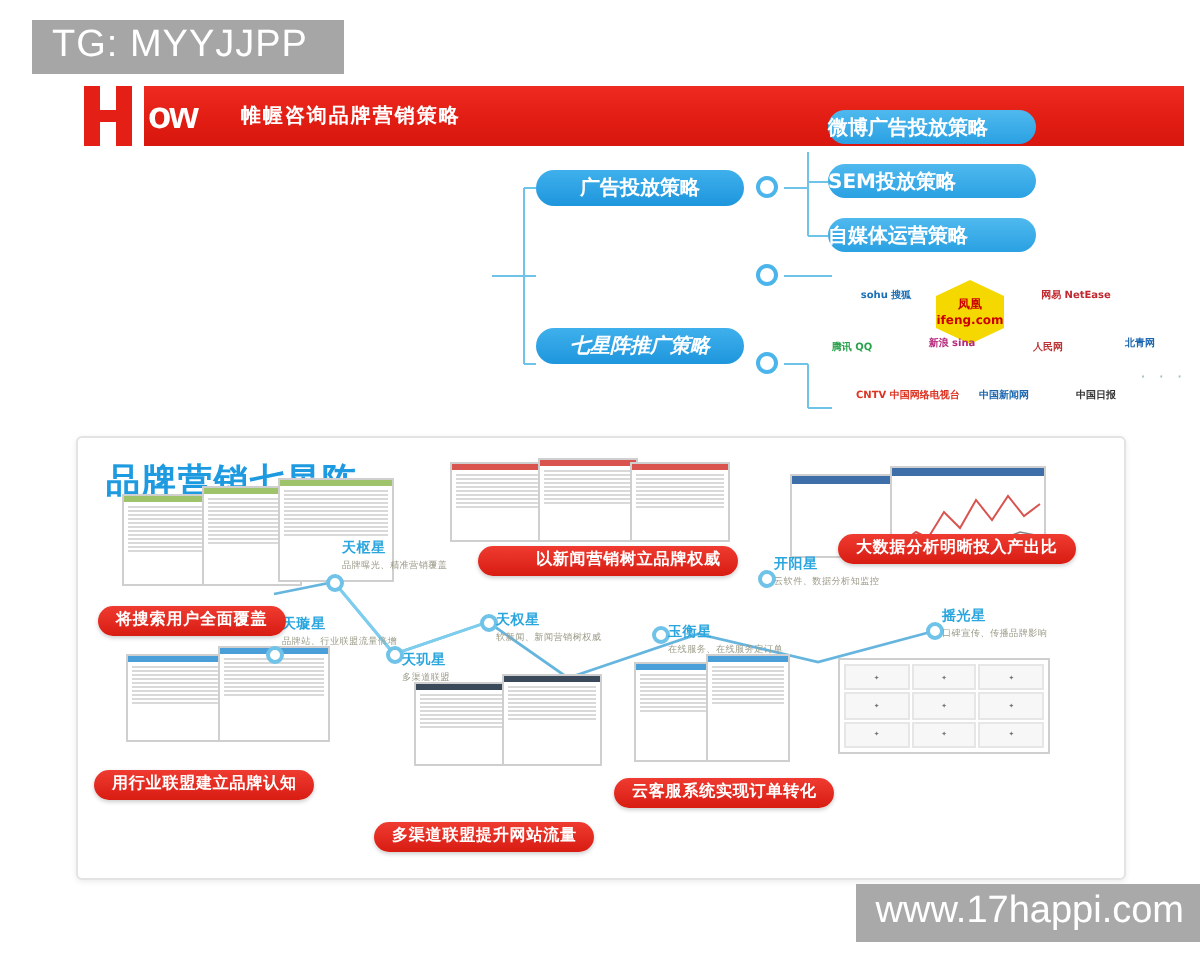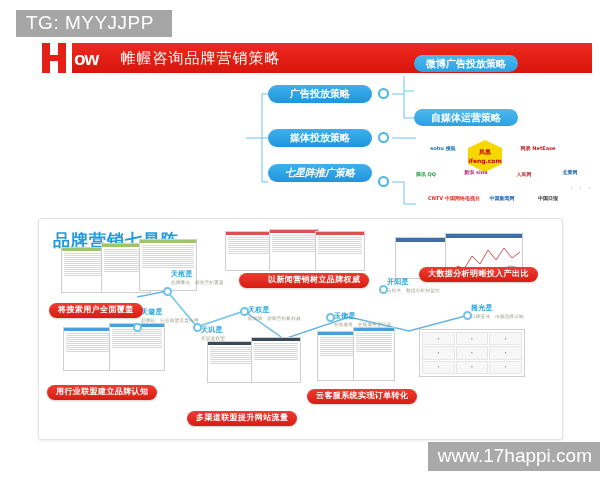--- a/index.html
+++ b/index.html
@@ -53,21 +53,21 @@
     width: 24px; height: 6px; background: #e41f15;
   }
   .banner-ow {
     color: #ffffff; font-weight: bold; font-size: 19px;
     font-family: "Liberation Sans", sans-serif;
     letter-spacing: -1px;
     margin-left: 2px;
     line-height: 1;
   }
   .banner-cn {
-    color: #ffffff; font-weight: normal; font-size: 15px;
+    color: #ffffff; font-weight: bold; font-size: 10px;
     margin-left: 22px; letter-spacing: 1px;
     white-space: nowrap;
   }
 
   
   .map { position: absolute; left: 0; top: 76px; width: 600px; height: 140px; }
   .map svg { position: absolute; left: 0; top: 0; }
 
   .node {
     position: absolute;
@@ -93,21 +93,21 @@
     width: 104px; height: 18px; font-size: 10px;
     justify-content: center; border-radius: 9px;
     background: linear-gradient(to bottom, #3fb0ec 0%, #1e96dd 100%);
   }
   .dot {
     position: absolute; width: 11px; height: 11px; border-radius: 50%;
     border: 2px solid #4bb4ea; background: #ffffff;
   }
   .node-leaf {
     width: 104px; height: 17px; font-size: 10px;
-    justify-content: center; border-radius: 9px;
+    justify-content: flex-start; border-radius: 9px;
     background: linear-gradient(to bottom, #4fb9ee 0%, #2aa1e3 100%);
   }
 
   
   .logos {
     position: absolute; left: 420px; top: 140px;
     width: 175px; height: 68px;
   }
   .logo {
     position: absolute;
@@ -245,32 +245,32 @@
       <path d="M404,128 L416,128"></path>
     </g>
   </svg>
 
 
   <div class="node node-mid" style="left:268px; top:9px;">
     <span>广告投放策略</span>
   </div>
   <div class="dot" style="left:378px; top:12px;"></div>
 
-  <div class="node node-mid" style="left:268px; top:53px;">
-    <span>媒体投放策略</span>
-  </div>
   <div class="dot" style="left:378px; top:56px;"></div>
 
   <div class="node node-mid" style="left:268px; top:88px;font-style:italic;">
     <span>七星阵推广策略</span>
   </div>
   <div class="dot" style="left:378px; top:100px;"></div>
 
   <div class="node node-leaf" style="left:414px; top:-21px;">
     <span>微博广告投放策略</span>
+  </div>
+  <div class="node node-leaf" style="left:414px; top:6px;">
+    <span>SEM投放策略</span>
   </div>
   <div class="node node-leaf" style="left:414px; top:33px;">
     <span>自媒体运营策略</span>
   </div>
 </div>
 
 <div class="logos">
   <div class="hexlogo">凤凰 ifeng.com</div>
   <div class="logo" style="left:2px;  top:6px;  color:#1a6fb5; width:42px;">sohu 搜狐</div>
   <div class="logo" style="left:92px; top:6px;  color:#c1272d; width:52px;">网易 NetEase</div>

